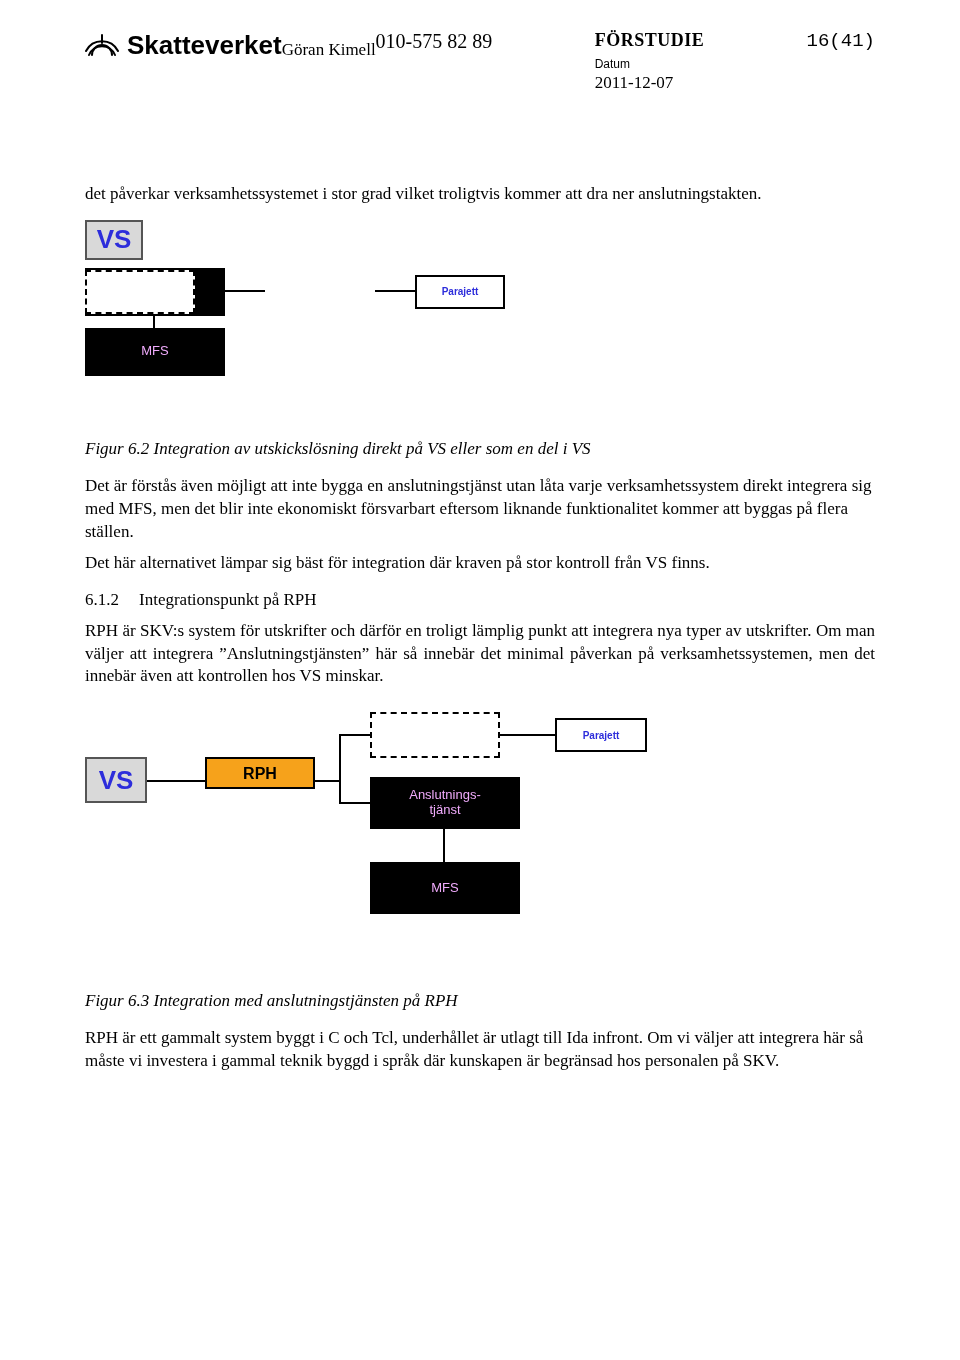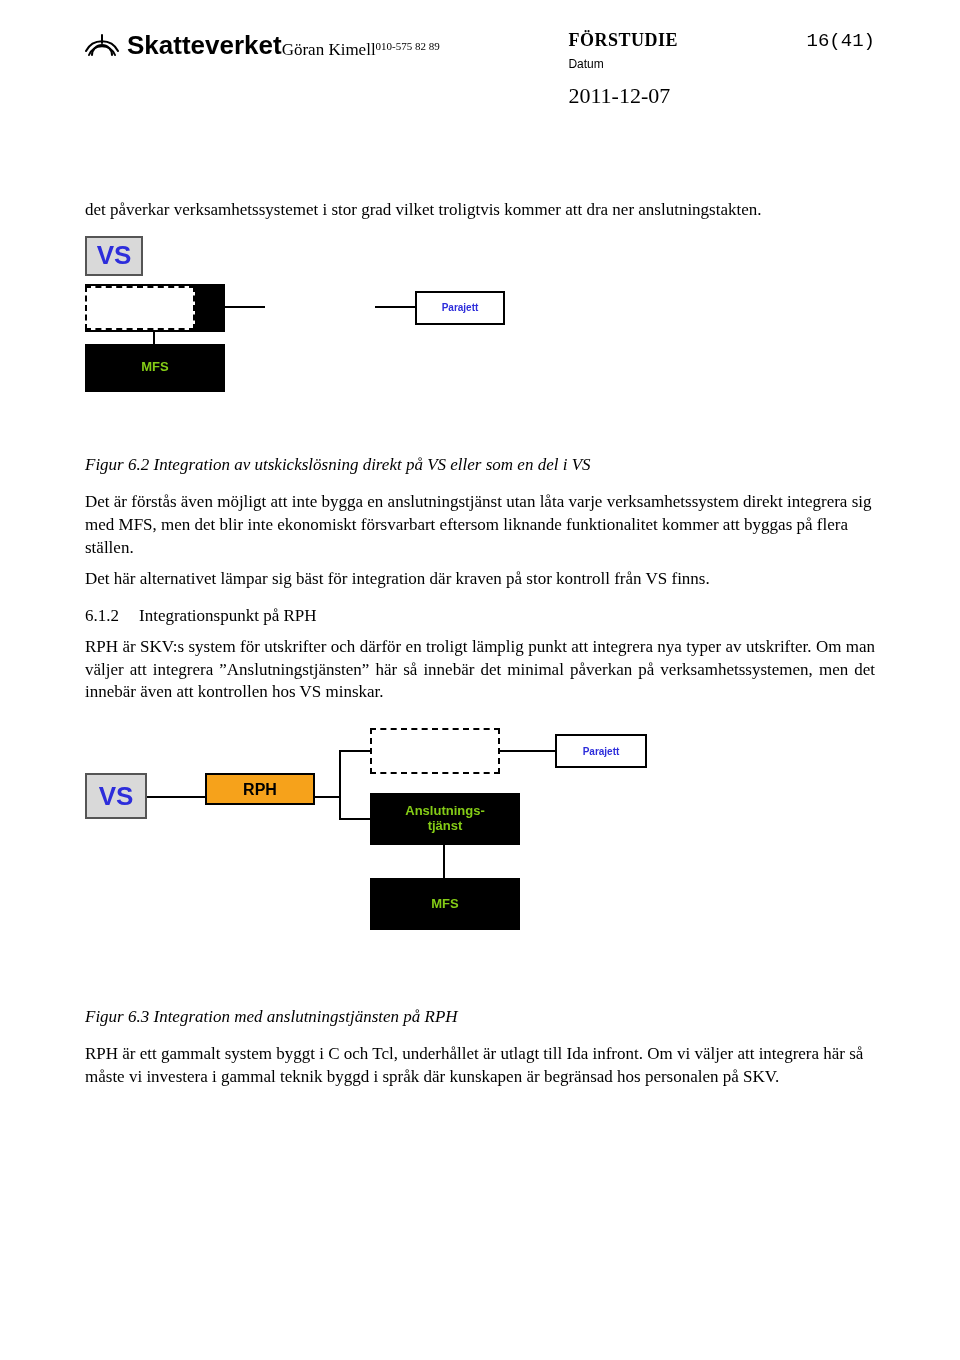--- a/index.html
+++ b/index.html
@@ -16,38 +16,38 @@
     box-sizing:border-box;
     position:relative;
   }
   
   .hdr{display:flex;justify-content:space-between;align-items:flex-start;}
   .hdr-left{display:flex;flex-direction:row;}
   .logo-row{display:flex;align-items:center;gap:8px;}
   .logo-glyph svg{display:block;}
   .logo-word{font-family:Arial,Helvetica,sans-serif;font-weight:700;font-size:26px;}
   .author{font-size:17px;margin-top:10px;}
-  .phone{font-size:11px;margin-top:10px;font-family:Liberation Serif, serif;}
+  .phone{font-size:20px;margin-top:0;font-family:Liberation Serif, serif;}
   .hdr-center{text-align:left;}
   .hdr-title{font-weight:700;font-size:18px;letter-spacing:.5px;}
   .hdr-datum-lbl{font-family:Arial,Helvetica,sans-serif;font-size:12px;margin-top:6px;}
-  .hdr-date{font-size:22px;margin-top:12px;}
+  .hdr-date{font-size:17px;margin-top:2px;}
   .pagenum{font-size:19px;font-family:Liberation Mono, monospace;}
   
   .content{margin-top:90px;font-size:17px;line-height:1.35;}
   .para{margin:0 0 8px 0;}
   .fig-cap{font-style:italic;margin:8px 0 14px 0;}
   .justify{text-align:justify;}
   .sec-num-line{display:flex;gap:20px;margin:14px 0 8px 0;}
   
   .diag{position:relative;margin:14px 0 18px 0;}
   .d1{height:200px;width:470px;}
   .box{position:absolute;display:flex;align-items:center;justify-content:center;font-family:Arial,Helvetica,sans-serif;font-weight:700;box-sizing:border-box;}
   .vs{background:#d9d9d9;border:2px solid #555;font-size:26px;color:#2d2ddb;}
-  .black{background:#000;color:#84cc16;font-size:13px;font-weight:700;text-align:center;line-height:1.15;}
+  .black{background:#000;color:#f0abfc;font-size:13px;font-weight:400;text-align:center;line-height:1.15;}
   .dash{border:2px dashed #000;background:#fff;}
   .para-box{border:2px solid #000;background:#fff;color:#2d2ddb;font-size:10px;}
   .rph{background:#f6a21b;border:2px solid #000;color:#000;font-size:16px;}
   .hline{position:absolute;height:2px;background:#000;}
   .vline{position:absolute;width:2px;background:#000;}
   
   .d2{height:270px;width:620px;}
 </style>
 </head>
 <body>

